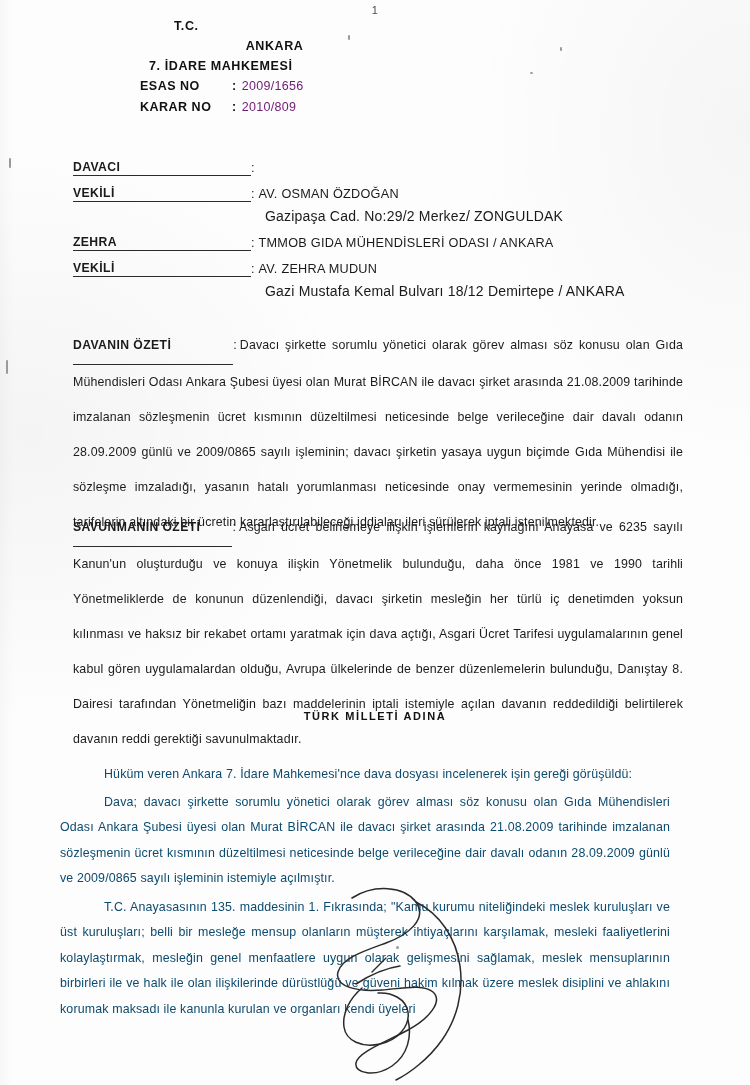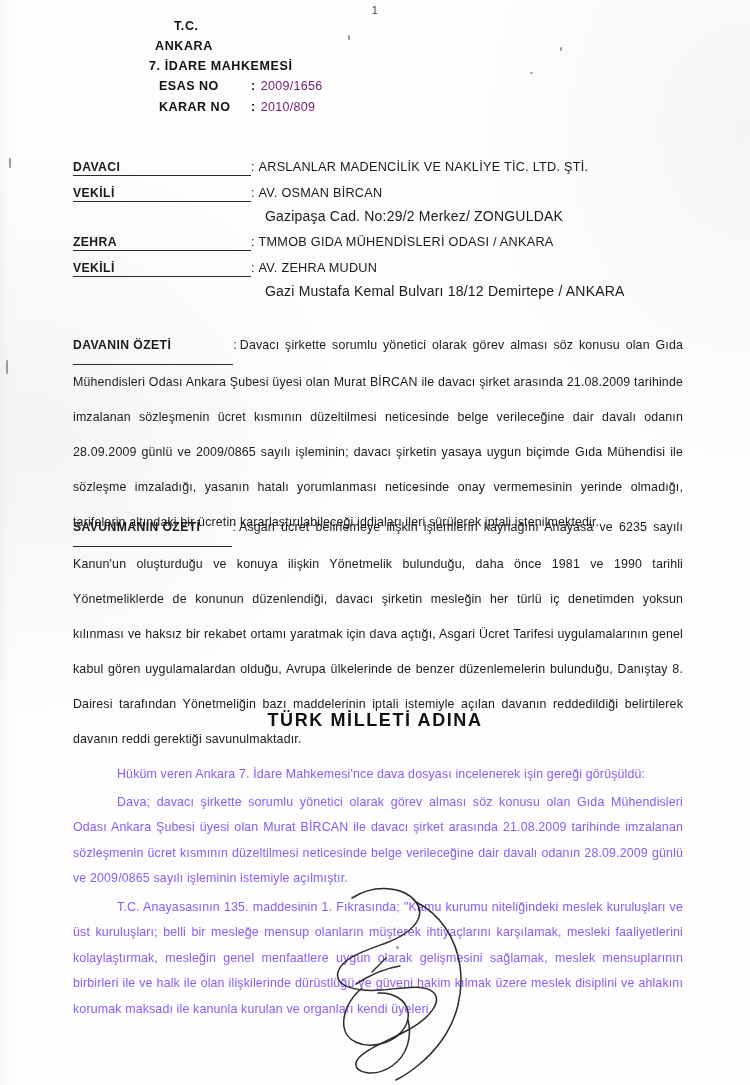--- a/index.html
+++ b/index.html
@@ -51,43 +51,43 @@
     position: absolute;
     top: 16px;
     left: 140px;
     font-weight: bold;
     font-size: 12.5px;
     letter-spacing: 0.6px;
     line-height: 20px;
     color: #111;
   }
   #court-heading .ctr-1 { padding-left: 34px; }
-  #court-heading .ctr-2 { padding-left: 15px; }
+  #court-heading .ctr-2 { padding-left: 15px; text-align: right; }
   #court-heading .ctr-3 { padding-left: 0px; margin-left: 9px; }
   .case-row {
     display: flex;
     font-weight: bold;
     font-size: 12.5px;
     letter-spacing: 0.5px;
     line-height: 21px;
     white-space: pre;
   }
-  .case-row .case-label { display: inline-block; width: 92px; margin-left: 19px; }
+  .case-row .case-label { display: inline-block; width: 92px; }
   .case-row .case-value { font-weight: normal; letter-spacing: 0.3px; color: #701a75; }
 
   
   #party-block {
     position: absolute;
     top: 160px;
     left: 73px;
     width: 610px;
   }
   .party-row {
     display: flex;
-    align-items: flex-start;
+    align-items: center;
     margin-bottom: 10px;
     font-size: 12.7px;
   }
   .party-label {
     font-weight: bold;
     font-size: 12.2px;
     letter-spacing: 0.4px;
     border-bottom: 1.4px solid #2b2b2b;
     width: 178px;
     flex: 0 0 178px;
@@ -138,35 +138,35 @@
   #savunmanin-ozeti { top: 510px; }
 
   
   #turk-milleti-adina {
     position: absolute;
     top: 710px;
     left: 0;
     width: 750px;
     text-align: center;
     font-weight: bold;
-    font-size: 18px;
+    font-size: 11px;
     letter-spacing: 1.6px;
     color: #111;
   }
 
   
   .body-para {
     position: absolute;
-    left: 73px;
+    left: 60px;
     width: 610px;
     font-size: 12.4px;
     line-height: 25.4px;
     text-align: justify;
     letter-spacing: 0.15px;
-    color: #8b5cf6;
+    color: #0c4a6e;
   }
   .body-para.indent { text-indent: 44px; }
   #para-hukum { top: 762px; }
   #para-dava  { top: 790px; }
   #para-anayasa { top: 895px; }
 
   
   #signature-overlay {
     position: absolute;
     top: 880px;
@@ -209,27 +209,26 @@
       <span class="case-colon">:</span>
       <span class="case-value" style="padding-left:5px;text-align:right;">2010/809</span>
     </div>
   </div>
 
   <div id="party-block">
 
     <div class="party-row">
       <span class="party-label">DAVACI</span>
       <span class="party-colon">:</span>
-      <span class="party-value">ARSLANLAR MADENCİLİK VE NAKLİYE TİC. LTD. ŞTİ.</span>
     </div>
 
     <div class="party-row">
       <span class="party-label">VEKİLİ</span>
       <span class="party-colon">:</span>
-      <span class="party-value">AV. OSMAN BİRCAN</span>
+      <span class="party-value">AV. OSMAN ÖZDOĞAN</span>
     </div>
     <div class="address-row">Gazipaşa Cad. No:29/2 Merkez/ ZONGULDAK</div>
 
     <div class="party-row">
       <span class="party-label">ZEHRA</span>
       <span class="party-colon">:</span>
       <span class="party-value">TMMOB GIDA MÜHENDİSLERİ ODASI / ANKARA</span>
     </div>
 
     <div class="party-row">

